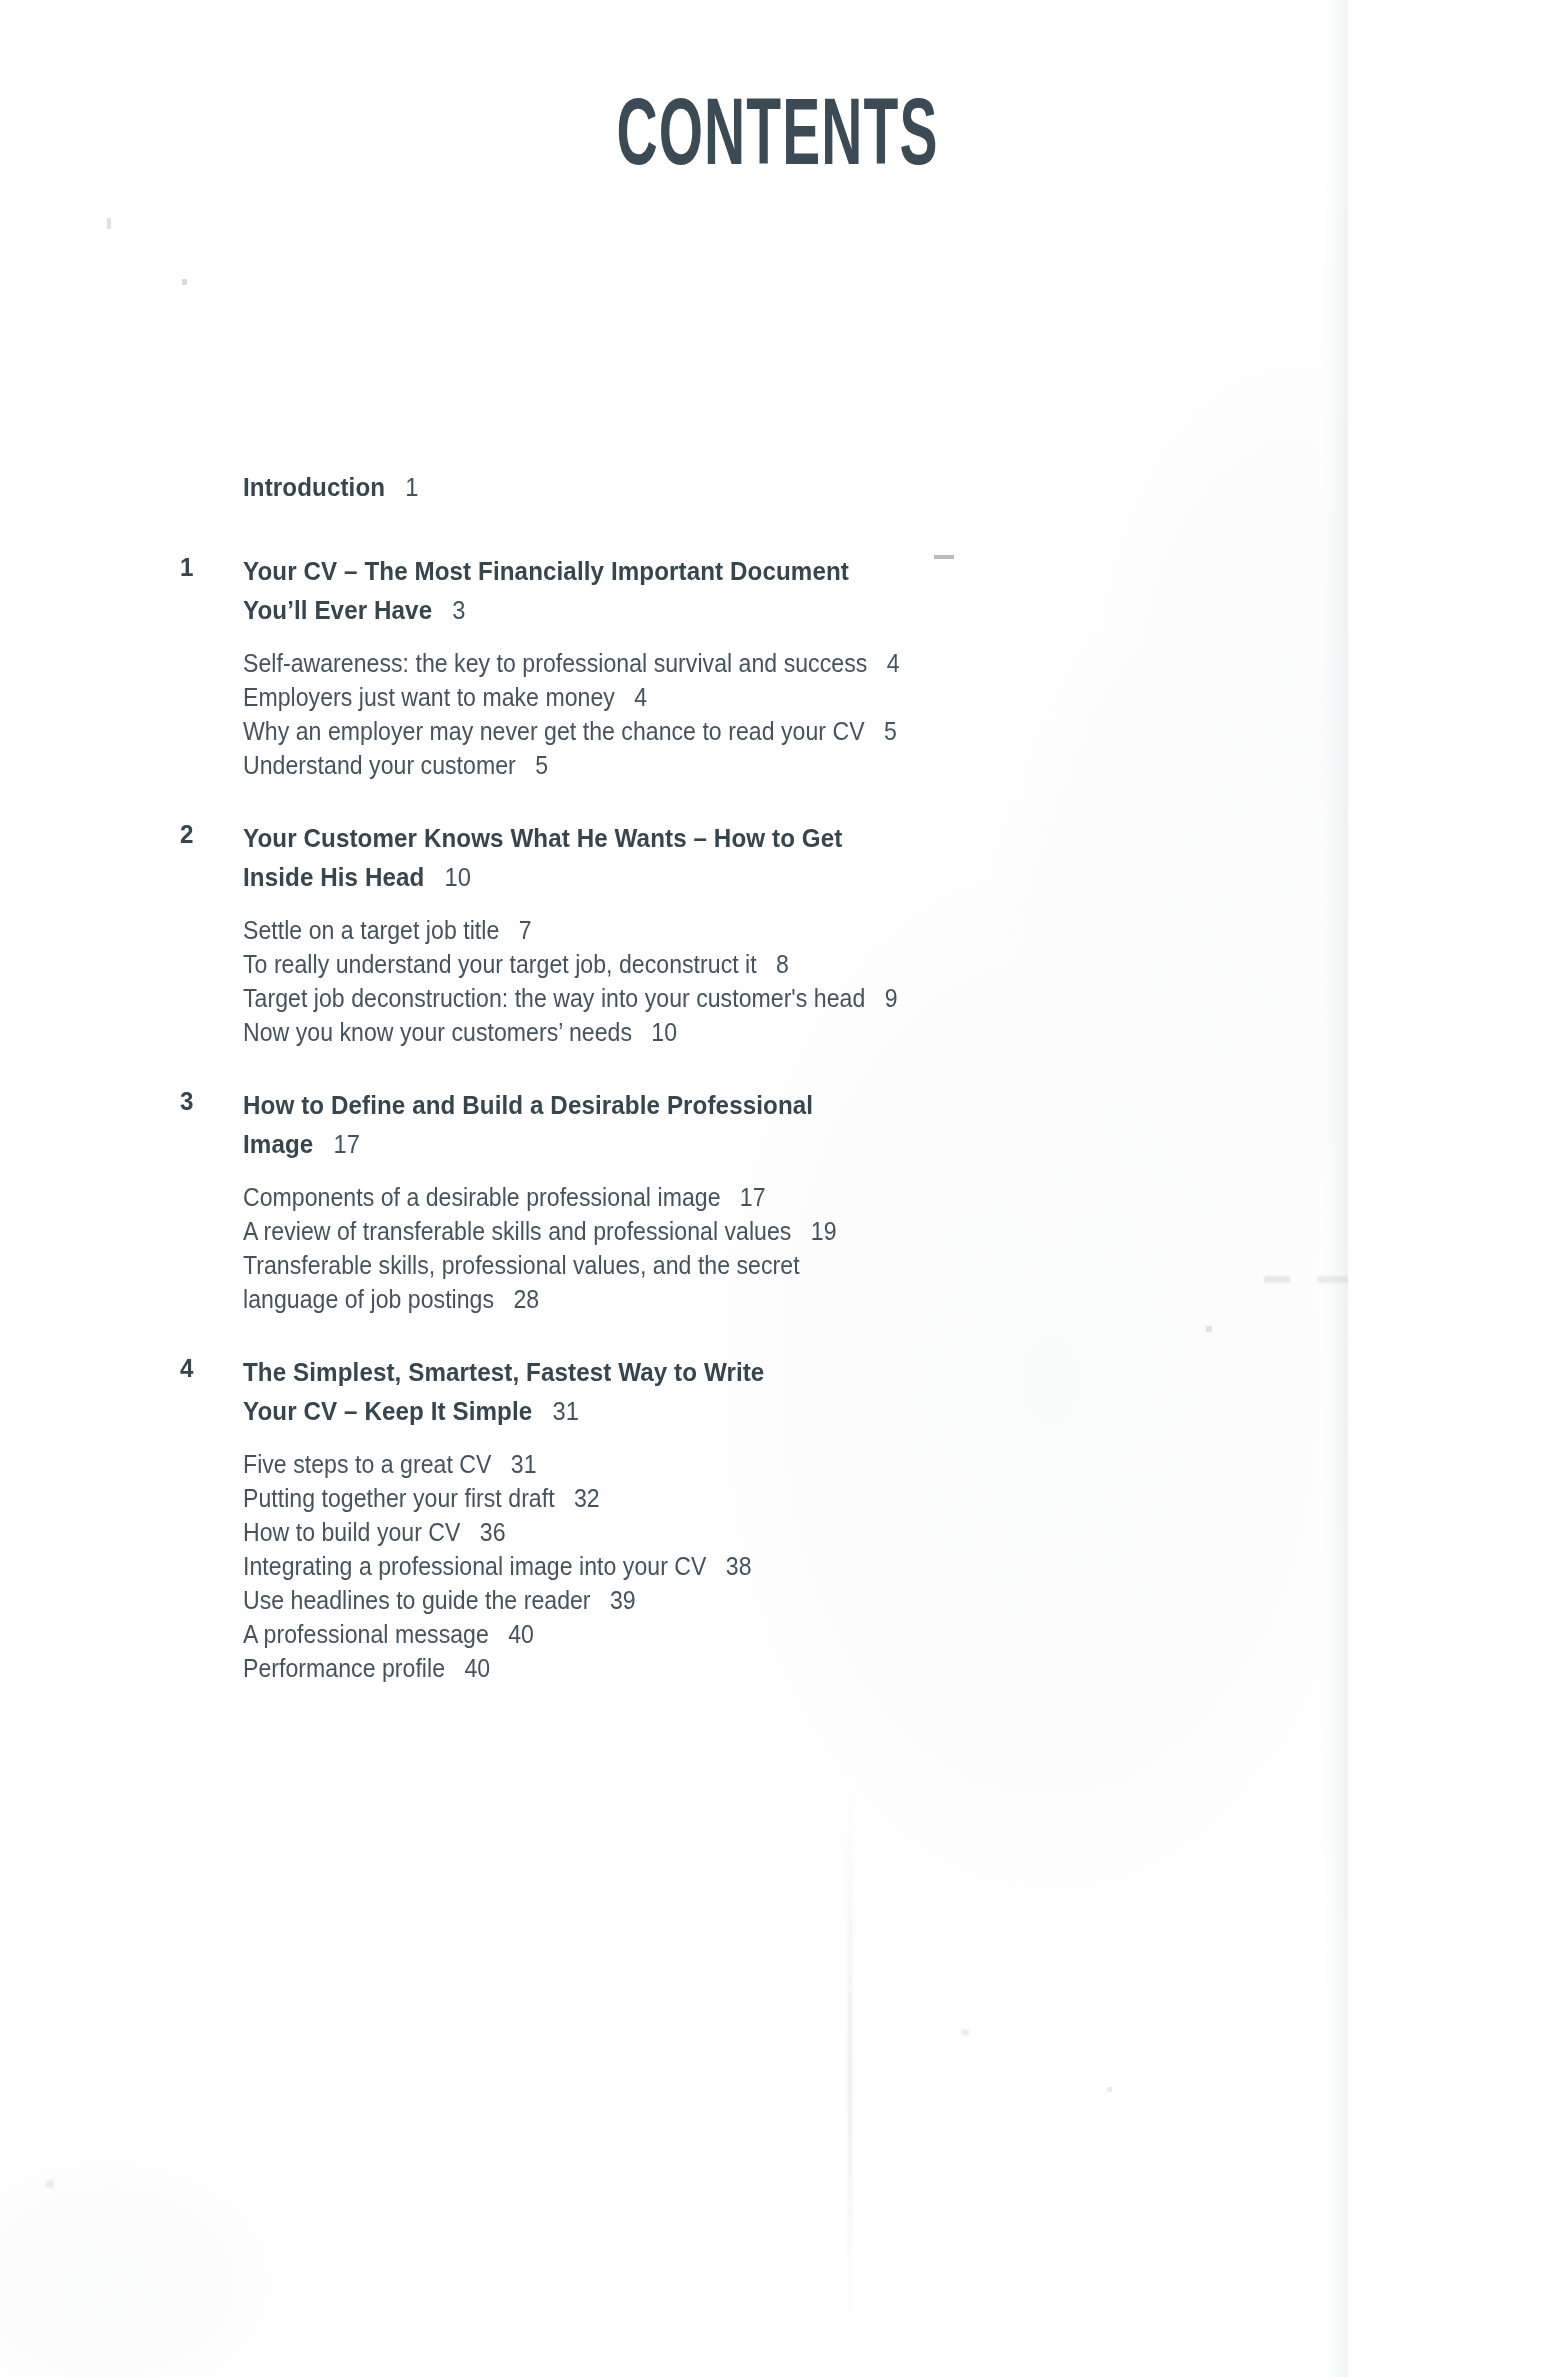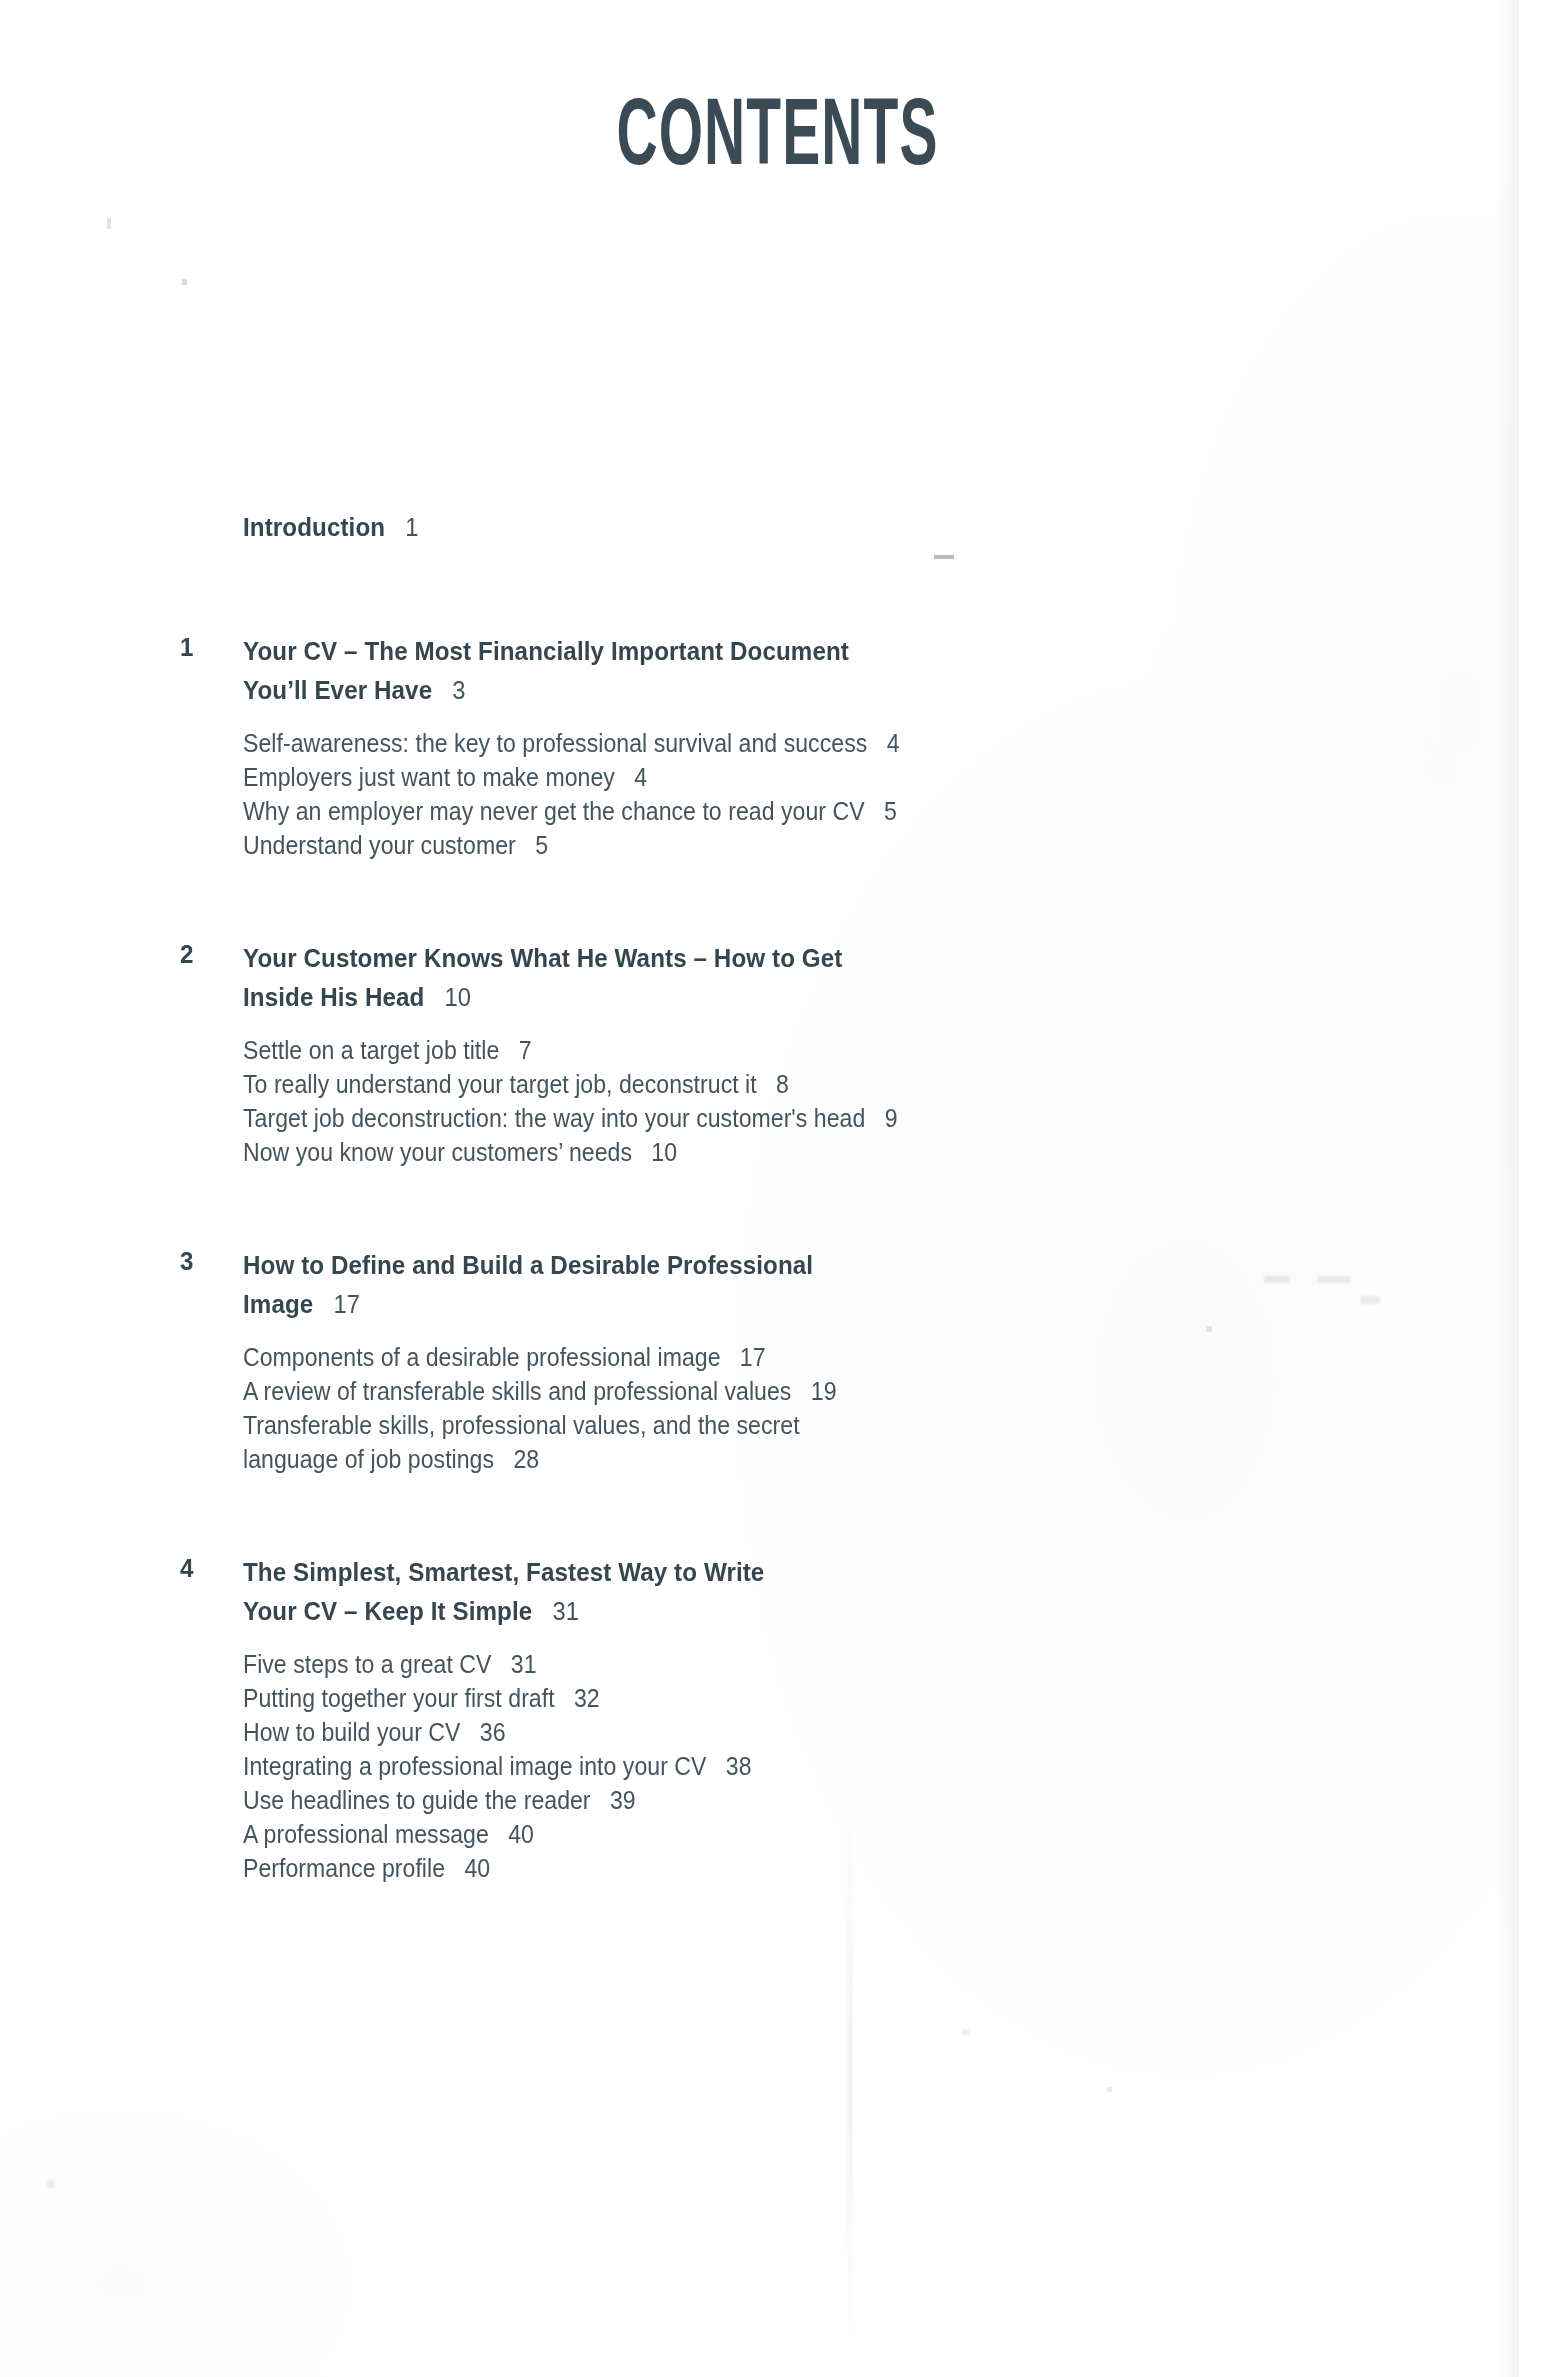--- a/index.html
+++ b/index.html
@@ -3,21 +3,21 @@
 <meta charset="utf-8">
 <style>
   html, body {
     margin: 0;
     padding: 0;
     background: #ffffff;
   }
 
   .page {
     position: relative;
-    width: 1519px;
+    width: 1348px;
     height: 2377px;
     background: #ffffff;
     overflow: hidden;
     font-family: "Liberation Sans", "DejaVu Sans", sans-serif;
     color: #3a4a55;
     -webkit-font-smoothing: antialiased;
   }
 
   
   .paper-tint {
@@ -100,21 +100,21 @@
   }
 
   
   .toc-body {
     position: absolute;
     left: 180px;
     top: 468px;
     width: 1230px;
   }
 
-  .group { position: relative; margin-top: 40px; }
+  .group { position: relative; }
 
   
   .row {
     position: relative;
     padding-left: 63px;
     white-space: nowrap;
   }
 
   .gutter-num {
     position: absolute;

